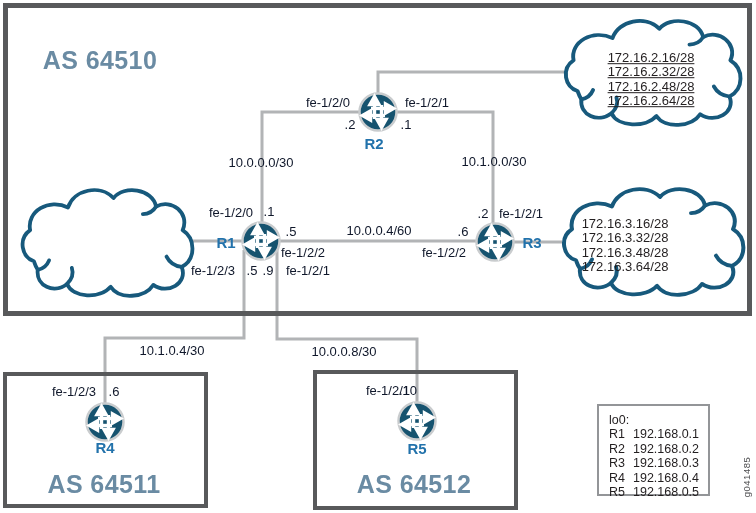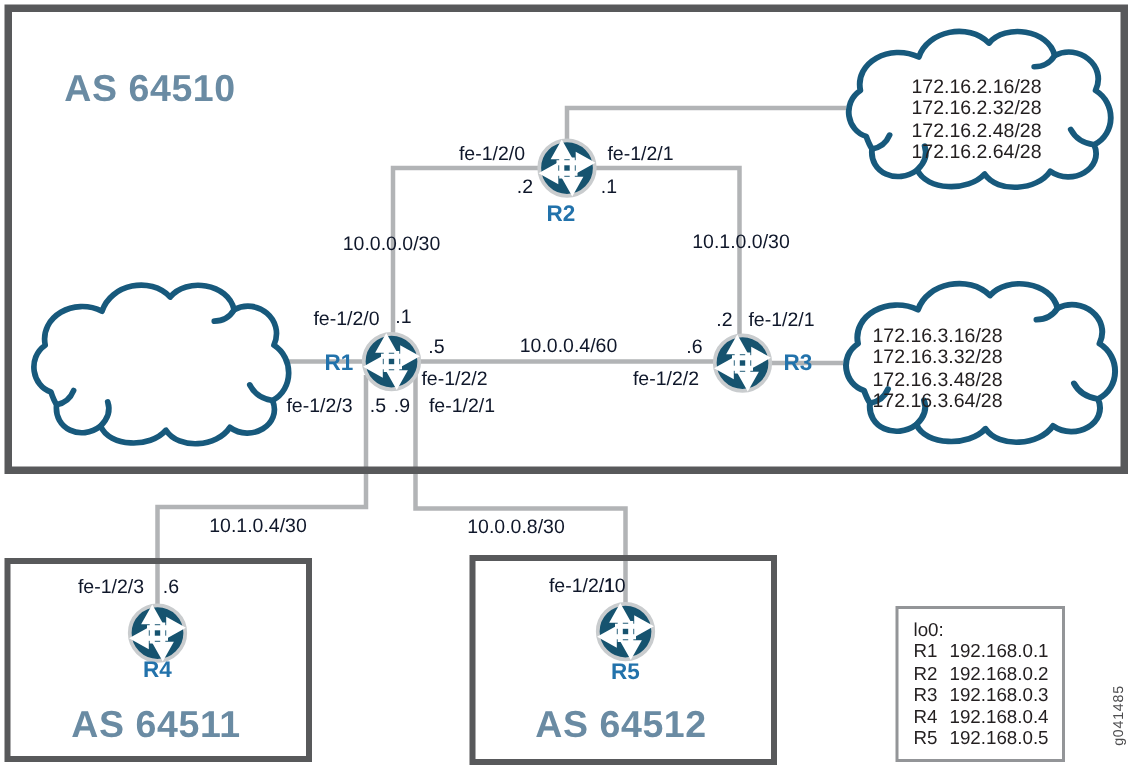--- a/index.html
+++ b/index.html
@@ -12,21 +12,21 @@
     position:absolute;z-index:3;transform:translate(-50%,-50%);
     font-size:13px;line-height:13px;color:#0f172a;white-space:nowrap;
   }
   .router-lbl{font-weight:bold;color:#2272ab;font-size:15px;}
   .as-lbl{color:#6a8ba3;font-size:25px;letter-spacing:0.4px;font-weight:bold;}
   .cloud-list{
     position:absolute;z-index:3;transform:translate(-50%,-50%);
     text-align:center;font-size:13px;line-height:14.4px;color:#231f20;white-space:nowrap;
   }
   #legend-box{
-    position:absolute;z-index:3;left:597px;top:404px;width:113px;height:104px;
+    position:absolute;z-index:3;left:597px;top:404px;width:113px;height:92px;
     box-sizing:border-box;border:2px solid #939598;background:#fff;
     padding:7px 0 0 10px;font-size:12.5px;line-height:14.4px;
   }
   .legend-row{display:flex;gap:8px;}
   #figure-id{
     position:absolute;z-index:3;left:746px;top:477px;
     transform:translate(-50%,-50%) rotate(-90deg);
     font-size:9.5px;color:#4d4d4f;letter-spacing:0.5px;white-space:nowrap;
   }
 </style>
@@ -125,21 +125,21 @@
   <div class="lbl" style="left:483px;top:213px;">.2</div>
   <div class="lbl" style="left:521px;top:213px;">fe-1/2/1</div>
   <div class="lbl" style="left:463px;top:231px;">.6</div>
   <div class="lbl" style="left:444px;top:252px;">fe-1/2/2</div>
 
   <div class="lbl" style="left:74px;top:391px;">fe-1/2/3</div>
   <div class="lbl" style="left:114px;top:391px;">.6</div>
   <div class="lbl" style="left:388px;top:390px;">fe-1/2/1</div>
   <div class="lbl" style="left:408px;top:390px;">.10</div>
 
-  <div class="cloud-list" style="left:651px;top:80px;">
+  <div class="cloud-list" style="left:651px;top:80px;text-decoration:underline;">
     <div>172.16.2.16/28</div>
     <div>172.16.2.32/28</div>
     <div>172.16.2.48/28</div>
     <div>172.16.2.64/28</div>
   </div>
   <div class="cloud-list" style="left:625px;top:246px;">
     <div>172.16.3.16/28</div>
     <div>172.16.3.32/28</div>
     <div>172.16.3.48/28</div>
     <div>172.16.3.64/28</div>

